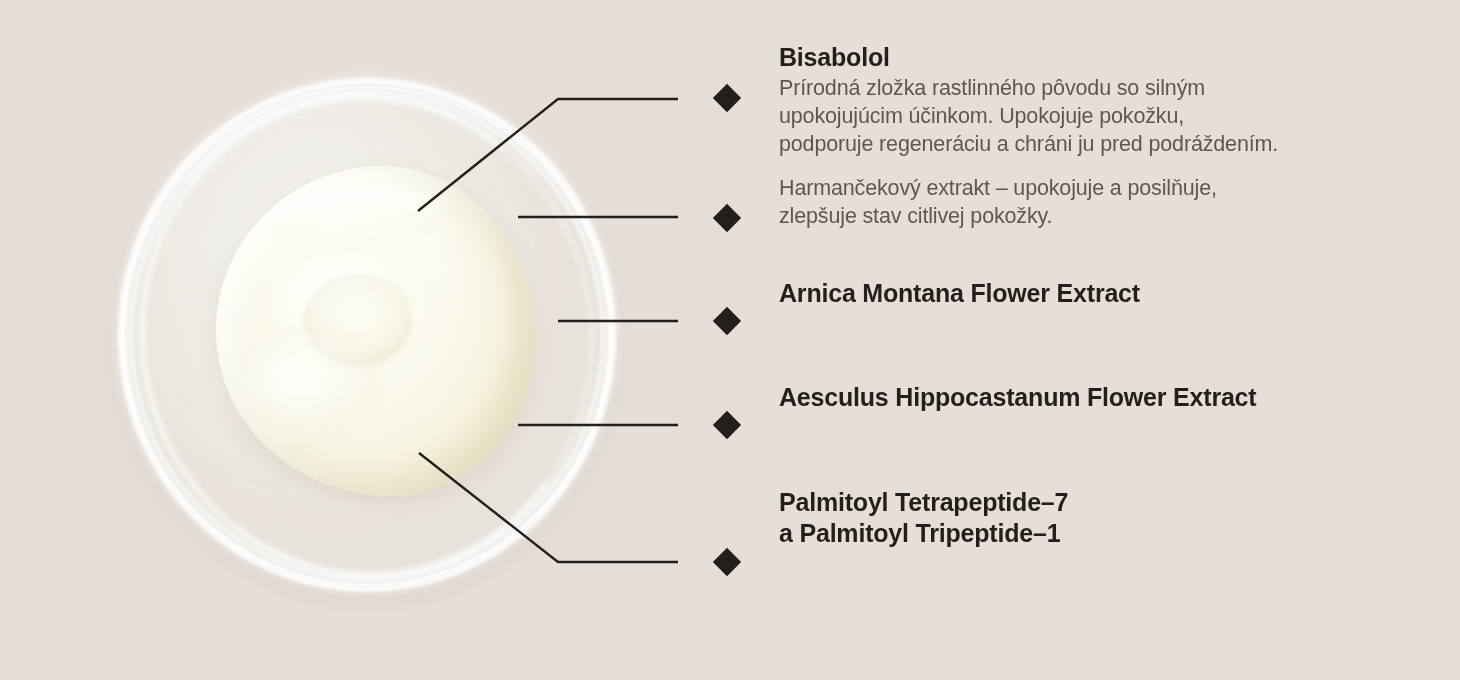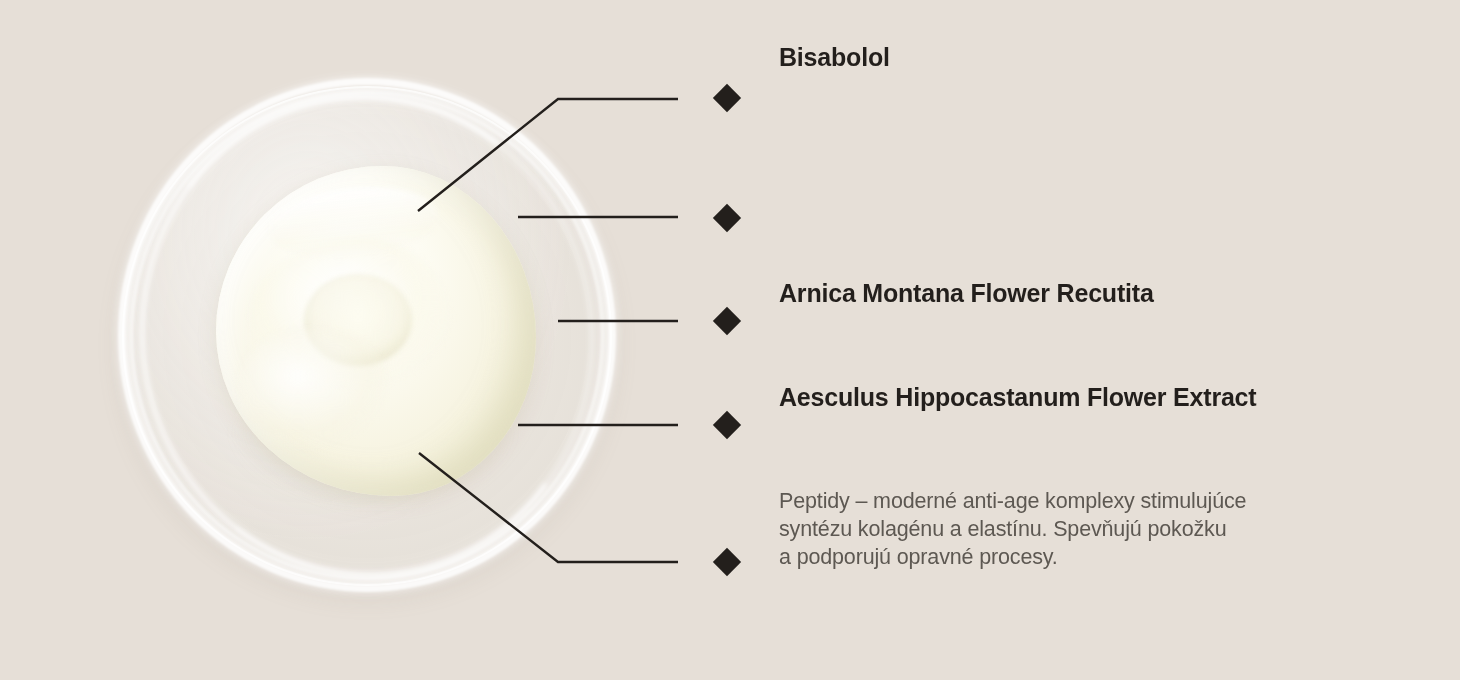--- a/index.html
+++ b/index.html
@@ -232,46 +232,50 @@
     <polyline points="518,425 678,425" fill="none" stroke="#231f1c" stroke-width="2.4" stroke-linecap="butt"></polyline>
     <polyline points="419,453 558,562 678,562" fill="none" stroke="#231f1c" stroke-width="2.4" stroke-linejoin="miter" stroke-linecap="butt"></polyline>
   </svg>
 
   <div id="ingredient-list">
 
     <div class="ingredient-item" style="top:0px;">
       <div class="bullet-diamond" style="top:88px;"></div>
       <div class="ingredient-text" style="top:42px;">
         <h3 class="ingredient-title">Bisabolol</h3>
+        <p class="ingredient-desc">Prírodná zložka rastlinného pôvodu so silným
+upokojujúcim účinkom. Upokojuje pokožku,
+podporuje regeneráciu a chráni ju pred podráždením.</p>
       </div>
     </div>
 
     <div class="ingredient-item" style="top:0px;">
       <div class="bullet-diamond" style="top:208px;"></div>
       <div class="ingredient-text" style="top:174px;">
+        <p class="ingredient-desc">Harmančekový extrakt – upokojuje a posilňuje,
+zlepšuje stav citlivej pokožky.</p>
       </div>
     </div>
 
     <div class="ingredient-item" style="top:0px;">
       <div class="bullet-diamond" style="top:311px;"></div>
       <div class="ingredient-text" style="top:278px;">
-        <h3 class="ingredient-title">Arnica Montana Flower Recutita</h3>
+        <h3 class="ingredient-title">Arnica Montana Flower Extract</h3>
       </div>
     </div>
 
     <div class="ingredient-item" style="top:0px;">
       <div class="bullet-diamond" style="top:415px;"></div>
       <div class="ingredient-text" style="top:382px;">
         <h3 class="ingredient-title">Aesculus Hippocastanum Flower Extract</h3>
       </div>
     </div>
 
     <div class="ingredient-item" style="top:0px;">
       <div class="bullet-diamond" style="top:552px;"></div>
       <div class="ingredient-text" style="top:487px;">
-        <p class="ingredient-desc">Peptidy – moderné anti-age komplexy stimulujúce
-syntézu kolagénu a elastínu. Spevňujú pokožku
-a podporujú opravné procesy.</p>
+        <h3 class="ingredient-title" style="white-space:pre-line;">Palmitoyl Tetrapeptide–7
+a Palmitoyl Tripeptide–1</h3>
       </div>
     </div>
 
   </div>
 </div>
 
 </body></html>

